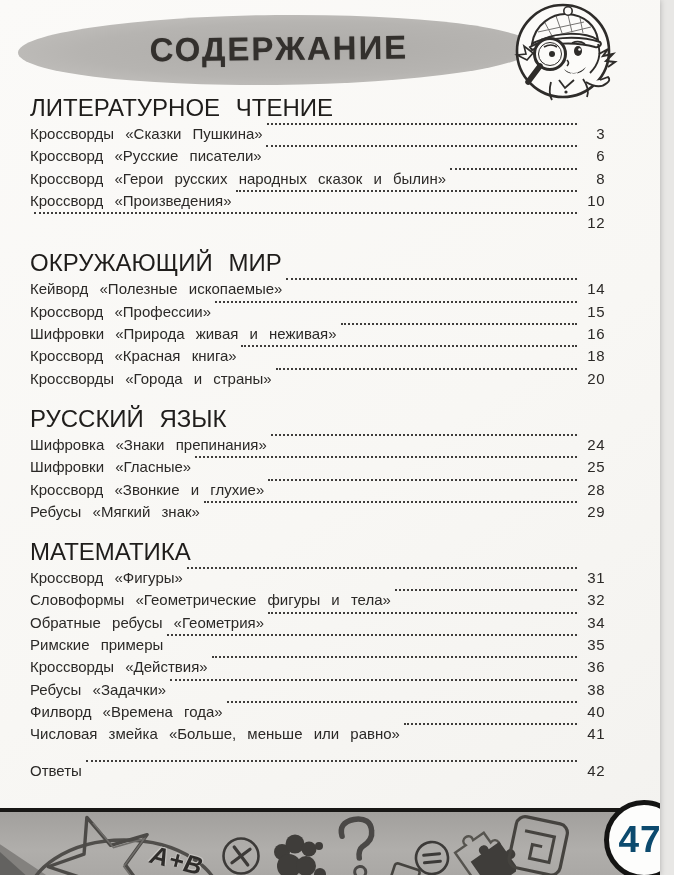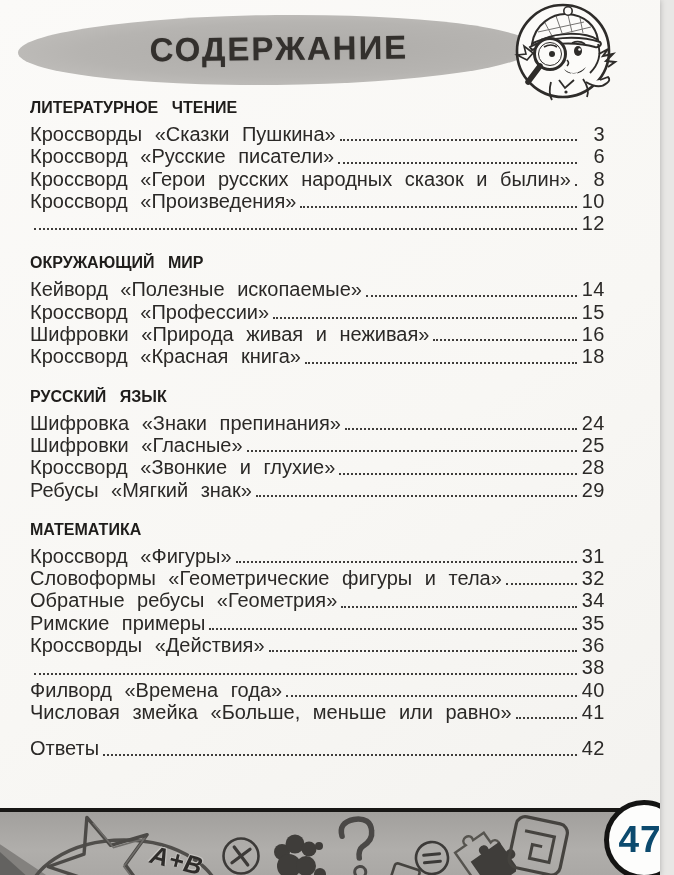--- a/index.html
+++ b/index.html
@@ -19,26 +19,26 @@
   }
   .banner-title{
     font-size:33px; font-weight:bold; letter-spacing:2px;
     color:#33302d; padding-left:6px; transform:translateY(-1px);
     text-shadow:0 0 1px rgba(40,38,35,.4);
   }
   .mascot{position:absolute; left:514px; top:0px; width:104px; height:106px;}
   
   .toc{position:absolute; left:30px; top:96px; width:575px; color:#2b2927;}
   .sec-heading{
-    font-size:16px; font-weight:bold; color:#1f1d1b;
+    font-size:24px; font-weight:normal; color:#1f1d1b;
     word-spacing:9px; line-height:23px; margin:0 0 4px 0;
   }
   .section{margin-top:17px;}
   .section.first{margin-top:0;}
-  .row{display:flex; align-items:flex-end; height:22.3px; font-size:20px;}
+  .row{display:flex; align-items:flex-start; height:22.3px; font-size:15px;}
   .row .lbl{white-space:nowrap; word-spacing:7px; line-height:22.3px;}
   .row .dots{flex:1 1 auto; border-bottom:2.4px dotted #3f3d3b; margin:0 2px 4px 4px;}
   .row .pg{min-width:26px; text-align:right; line-height:22.3px; letter-spacing:.5px;}
   .answers{margin-top:14px;}
   
   .band{
     position:absolute; left:0; top:808px; width:674px; height:67px;
     background:linear-gradient(#a2a09d,#b0aeab 60%,#aaa8a5);
     border-top:4px solid #181715; box-sizing:border-box; overflow:hidden;
   }
@@ -151,20 +151,25 @@
       <div class="row">
           <span class="lbl">Шифровки «Природа живая и неживая»</span>
           <span class="dots"></span>
           <span class="pg">16</span>
         </div>
       <div class="row">
           <span class="lbl">Кроссворд «Красная книга»</span>
           <span class="dots"></span>
           <span class="pg">18</span>
         </div>
+      <div class="row">
+          <span class="lbl">Кроссворды «Города и страны»</span>
+          <span class="dots"></span>
+          <span class="pg">20</span>
+        </div>
     </div>
 
     <div class="section">
       <h2 class="sec-heading">РУССКИЙ ЯЗЫК</h2>
       <div class="row">
           <span class="lbl">Шифровка «Знаки препинания»</span>
           <span class="dots"></span>
           <span class="pg">24</span>
         </div>
       <div class="row">
@@ -205,20 +210,21 @@
           <span class="lbl">Римские примеры</span>
           <span class="dots"></span>
           <span class="pg">35</span>
         </div>
       <div class="row">
           <span class="lbl">Кроссворды «Действия»</span>
           <span class="dots"></span>
           <span class="pg">36</span>
         </div>
       <div class="row">
+          <span class="lbl">Ребусы «Задачки»</span>
           <span class="dots"></span>
           <span class="pg">38</span>
         </div>
       <div class="row">
           <span class="lbl">Филворд «Времена года»</span>
           <span class="dots"></span>
           <span class="pg">40</span>
         </div>
       <div class="row">
           <span class="lbl">Числовая змейка «Больше, меньше или равно»</span>

